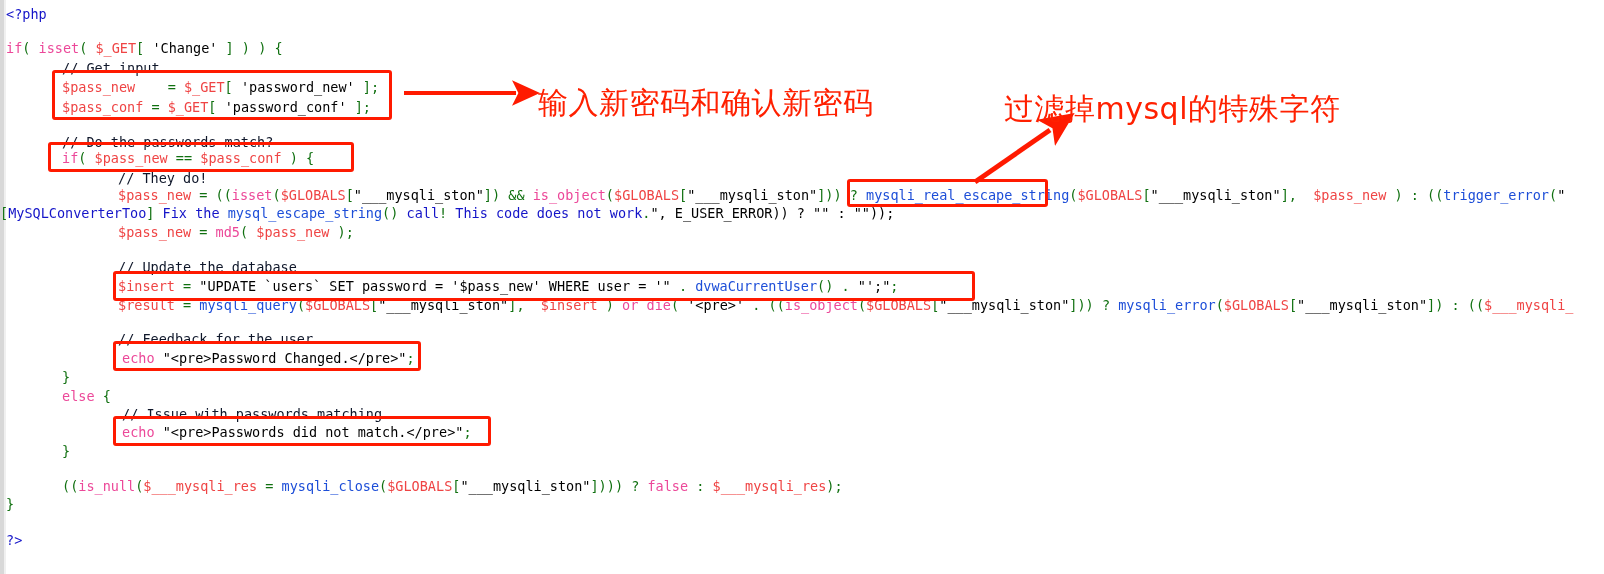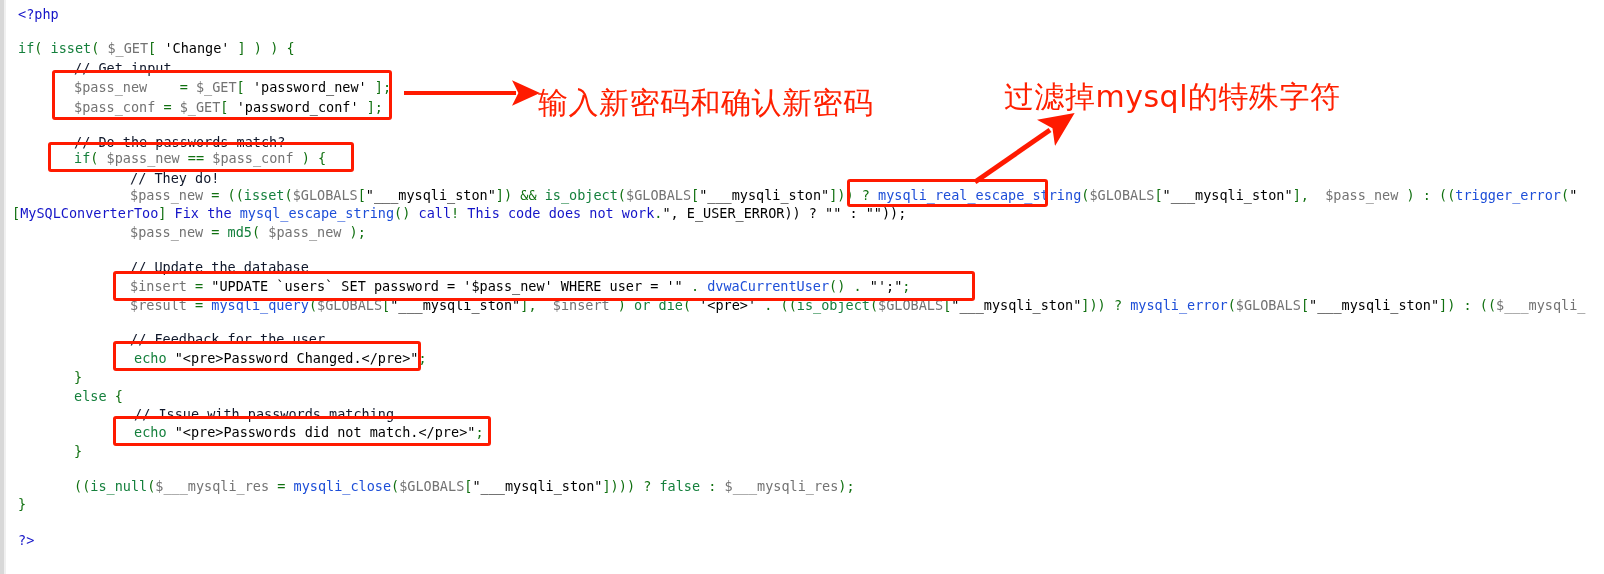--- a/index.html
+++ b/index.html
@@ -14,25 +14,25 @@
   .gutter2{position:absolute;left:4px;top:0;width:2px;height:574px;background:#f0f0f0;}
 
   
   .code{
     position:absolute;left:0;top:0;width:1604px;height:574px;
     font-family:"DejaVu Sans Mono","Liberation Mono",monospace;
     font-size:13.5px;
     white-space:pre;
     color:#1414b4;
   }
-  .ln{position:absolute;left:0;white-space:pre;letter-spacing:0px;padding-left:12px;}
+  .ln{position:absolute;left:0;white-space:pre;letter-spacing:0px;}
 
   
-  .kw{color:#15803d;}      
-  .var{color:#737373;}     
+  .kw{color:#ec4899;}      
+  .var{color:#ef4444;}     
   .str{color:#000000;}     
   .cmt{color:#0f172a;}     
   .pun{color:#107010;}     
   .fn{color:#1d4ed8;}
   .blue{color:#1414c8;}
 
   
   .hl{
     position:absolute;
     border:3px solid #ff1a00;
@@ -75,15 +75,15 @@
     <defs>
       <marker id="ah" markerWidth="7" markerHeight="7" refX="1" refY="3.2" orient="auto">
         <path d="M0,0 L7,3.2 L0,6.4 L1.6,3.2 Z" fill="#ff1a00"></path>
       </marker>
     </defs>
     <line id="arrow-horizontal" x1="404" y1="93" x2="516" y2="93" stroke="#ff1a00" stroke-width="4" marker-end="url(#ah)"></line>
     <line id="arrow-diagonal" x1="975" y1="182" x2="1050" y2="130" stroke="#ff1a00" stroke-width="5" marker-end="url(#ah)"></line>
   </svg>
 
   <div class="cn" id="ann-input-password" style="left: 538px; top: 83px; font-size: 30px; text-align: center;">输入新密码和确认新密码</div>
-  <div class="cn" id="ann-filter-mysql" style="left: 1004px; top: 77px; font-size: 30px;">过滤掉mysql的特殊字符</div>
+  <div class="cn" id="ann-filter-mysql" style="left: 1004px; top: 89px; font-size: 30px;">过滤掉mysql的特殊字符</div>
 
 </div>
 
 </body></html>

